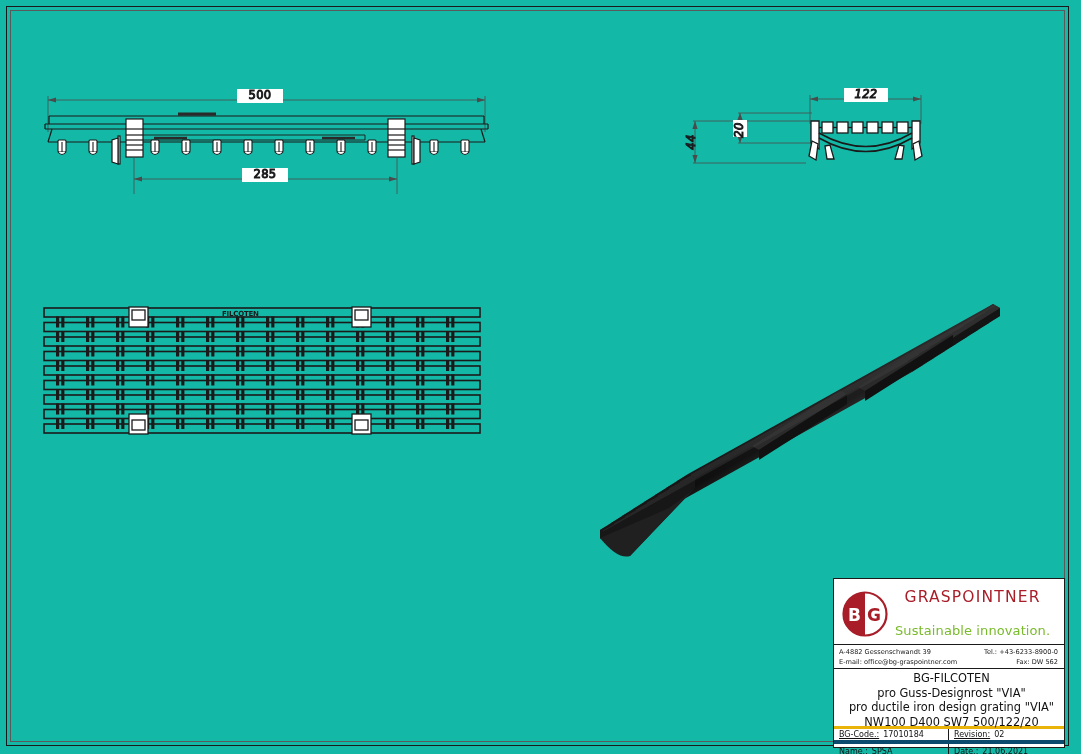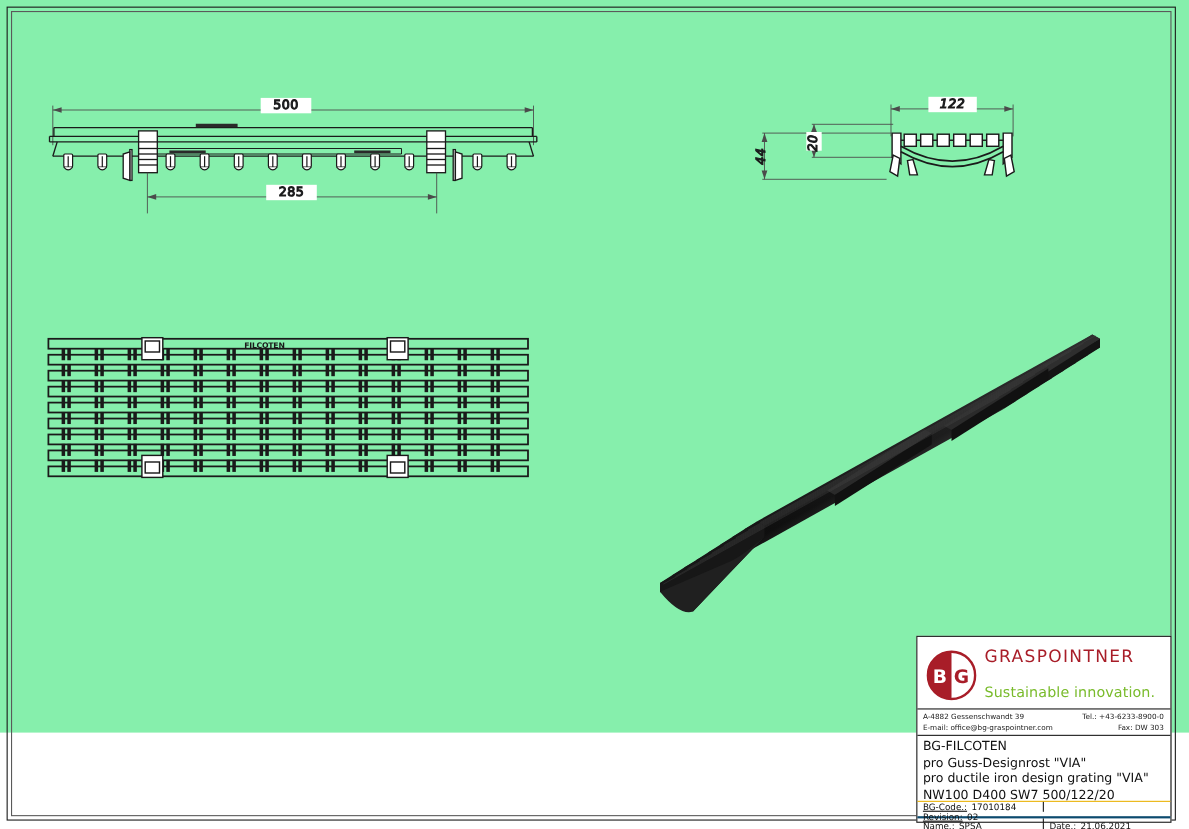--- a/index.html
+++ b/index.html
@@ -1,20 +1,20 @@
 <!DOCTYPE html>
 <html><head>
 <meta charset="utf-8">
 <style>
   html,body{margin:0;padding:0;background:#ffffff;}
   body{width:1081px;height:754px;overflow:hidden;
        font-family:"DejaVu Sans","Liberation Sans",sans-serif;
        color:#111;}
 
-  #sheet{position:relative;width:1081px;height:666px;background:#86efac;}
+  #sheet{position:relative;width:1081px;height:754px;background:#14b8a6;text-align:center;}
 
   
   .frame-outer{position:absolute;left:6px;top:6px;width:1063px;height:740px;
                border:1.4px solid #1a1a1a;box-sizing:border-box;}
   .frame-inner{position:absolute;left:10px;top:10px;width:1055px;height:732px;
                border:0.9px solid #5a5a5a;box-sizing:border-box;pointer-events:none;}
 
   
   .dwg{position:absolute;}
   .dwg svg{display:block;overflow:visible;}
@@ -36,26 +36,26 @@
   .logo-tag{font-size:13px;color:#79bb2b;margin-top:19px;letter-spacing:.1px;
             font-family:"DejaVu Sans","Liberation Sans",sans-serif;}
 
   .tb-contact{height:24px;border-bottom:1.3px solid #1a1a1a;box-sizing:border-box;
               padding:2px 4px 0 5px;font-size:6.6px;color:#1a1a1a;line-height:1.55;}
   .cr{display:flex;justify-content:space-between;}
   .cr span{white-space:nowrap;}
   .cr .c-left{flex:0 0 auto;}
   .cr .c-right{flex:0 0 auto;padding-right:2px;}
 
-  .tb-desc{height:60px;border-bottom:1px solid #eab308;box-sizing:border-box;
+  .tb-desc{height:60px;border-bottom:3px solid #eab308;box-sizing:border-box;
            padding:2px 0 0 5px;font-size:11.4px;line-height:1.29;color:#111;}
   .tb-desc div{white-space:nowrap;}
 
   .tb-row{display:flex;height:15px;box-sizing:border-box;font-size:8px;}
-  .tb-row.first{border-bottom:2px solid #0c4a6e;flex-direction:column;}
+  .tb-row.first{border-bottom:4px solid #0c4a6e;}
   .tb-cell{display:flex;align-items:center;padding-left:5px;box-sizing:border-box;
            white-space:nowrap;}
   .tb-cell.l{width:50%;border-right:1px solid #1a1a1a;}
   .tb-cell.r{width:50%;}
   .tb-key{text-decoration:underline;margin-right:4px;}
 </style>
 </head>
 <body>
 
 <div id="sheet">
@@ -538,21 +538,21 @@
       </div>
     </div>
 
     <div class="tb-contact">
       <div class="cr">
         <span class="c-left">A-4882  Gessenschwandt 39</span>
         <span class="c-right">Tel.: +43-6233-8900-0</span>
       </div>
       <div class="cr">
         <span class="c-left">E-mail: office@bg-graspointner.com</span>
-        <span class="c-right">Fax:  DW 303</span>
+        <span class="c-right">Fax:  DW 562</span>
       </div>
     </div>
 
     <div class="tb-desc">
       <div>BG-FILCOTEN</div>
       <div>pro Guss-Designrost "VIA"</div>
       <div>pro ductile iron design grating "VIA"</div>
       <div>NW100 D400 SW7 500/122/20</div>
     </div>
 

